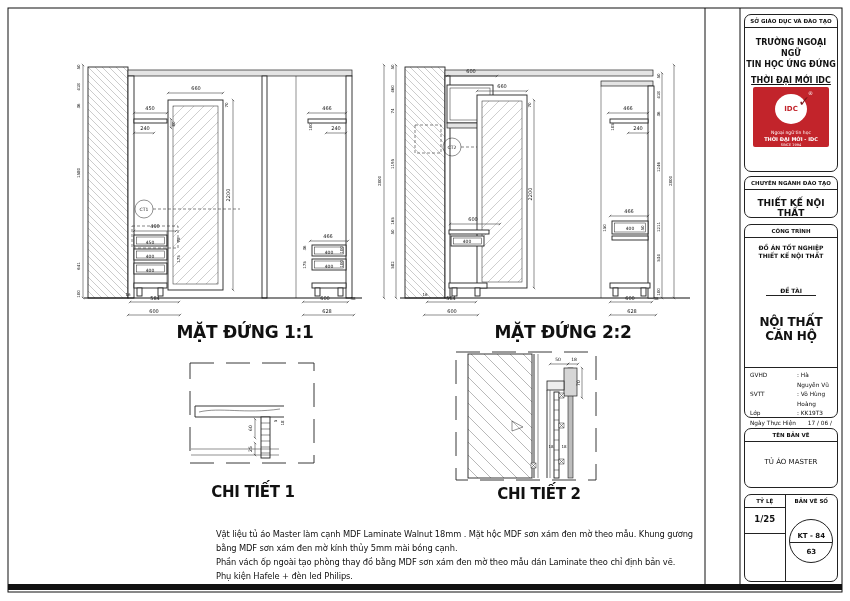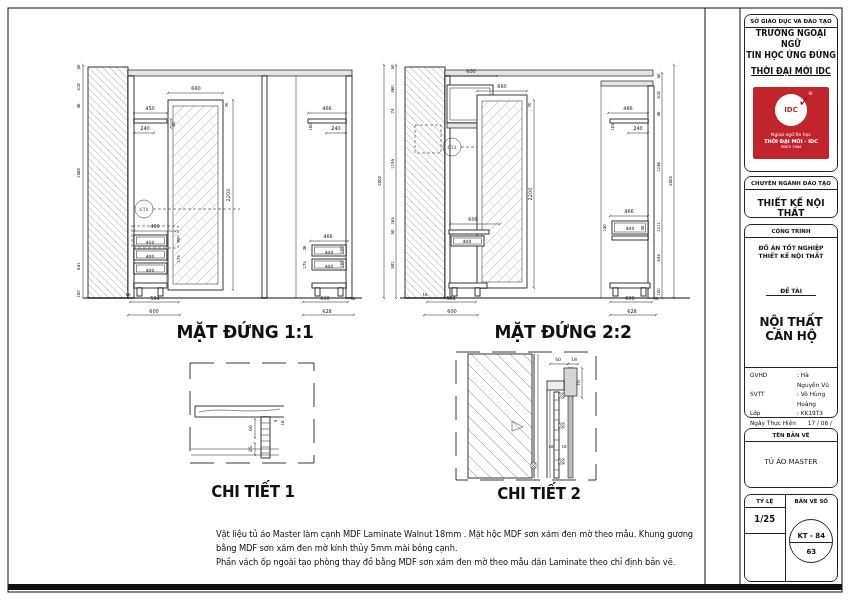--- a/index.html
+++ b/index.html
@@ -17,23 +17,23 @@
   .st2{stroke:#222;stroke-width:0.5;fill:none;}
   .fw{fill:#fff;stroke:#222;stroke-width:0.9;}
   .fg{fill:#e4e4e4;stroke:#222;stroke-width:0.7;}
   .dash{stroke:#333;stroke-width:0.6;fill:none;stroke-dasharray:3 2;}
   .brd{stroke:#222;stroke-width:0.9;fill:none;stroke-dasharray:24 12;}
   .box{position:absolute;left:744px;width:94px;border:1px solid #222;border-radius:7px;
        box-sizing:border-box;background:#fff;}
   .bhead{display:block;text-align:center;font-weight:700;font-size:5.5px;
          padding:3px 2px;border-bottom:1px solid #222;letter-spacing:0;}
   .center{text-align:center;}
-  .school1{font-weight:700;font-size:8px;text-align:center;line-height:11px;}
+  .school1{font-weight:700;font-size:8px;text-align:center;margin-top:9px;line-height:11px;}
   .brand{font-weight:700;font-size:8px;text-align:center;margin-top:6px;text-decoration:underline;}
-  .logo{position:absolute;left:8px;top:72px;width:76px;height:72px;border-radius:2px;
+  .logo{position:absolute;left:8px;top:72px;width:76px;height:60px;border-radius:2px;
         display:flex;flex-direction:column;align-items:center;}
   .logo-circle{margin-top:7px;width:32px;height:32px;background:#fff;border-radius:50%;
         position:relative;display:flex;align-items:center;justify-content:center;}
   .logo-idc{font-size:7px;font-weight:700;}
   .logo-check{position:absolute;right:-3px;top:2px;font-size:14px;line-height:10px;}
   .logo-reg{position:absolute;right:-6px;top:-4px;font-size:5px;color:#fff;}
   .logo-sub1{margin-top:6px;font-size:4.5px;color:#fff;}
   .logo-sub2{font-size:5px;font-weight:700;color:#fff;margin-top:1px;}
   .logo-sub3{font-size:3.5px;color:#fff;margin-top:1px;}
   .major{font-weight:700;font-size:9px;text-align:center;margin-top:8px;}
@@ -442,15 +442,16 @@
         <span class="numtop">KT - 84</span>
         <span class="numbot">63</span>
       </div>
     </div>
   </div>
 
   <div class="notes">
     <p>Vật liệu tủ áo Master làm cạnh MDF Laminate Walnut 18mm . Mặt hộc MDF sơn xám đen mờ theo mẫu. Khung gương</p>
     <p>bằng MDF sơn xám đen mờ kính thủy 5mm mài bóng cạnh.</p>
     <p>Phần vách ốp ngoài tạo phòng thay đồ bằng MDF sơn xám đen mờ theo mẫu dán Laminate theo chỉ định bản vẽ.</p>
+    <p>Phụ kiện Hafele + đèn led Philips.</p>
   </div>
 
 </div>
 
 </body></html>

